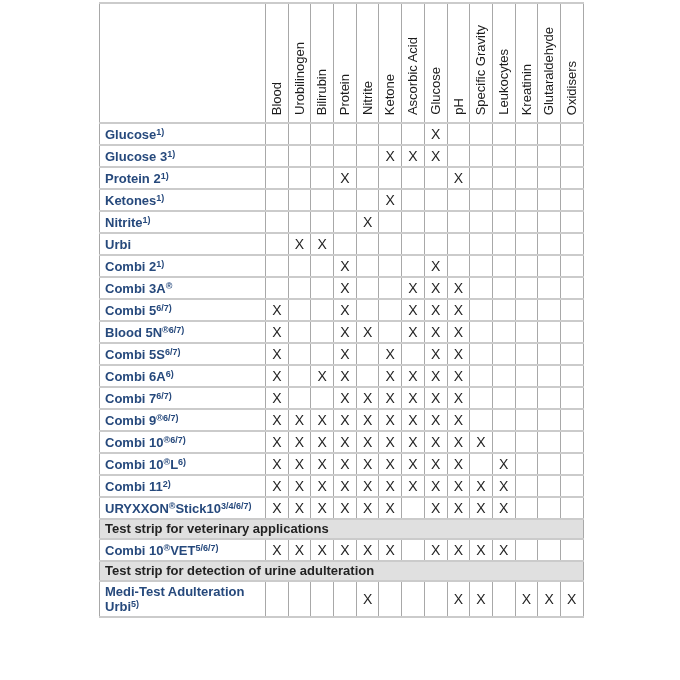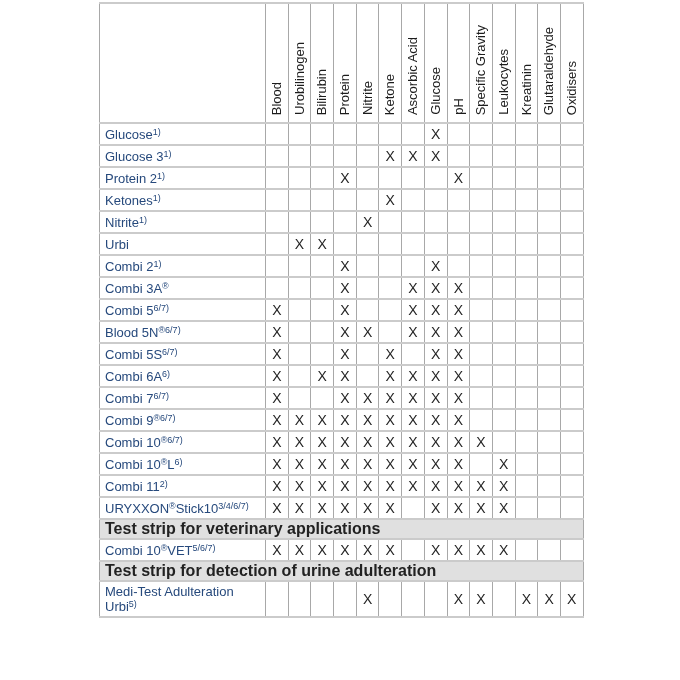--- a/index.html
+++ b/index.html
@@ -49,21 +49,21 @@
     font-size: 13px;
     line-height: 1.05;
     color: var(--header-text, #1c1c1c);
     white-space: nowrap;
     padding: 3px 0 2px 0;
   }
   tr.product {
     height: 22px;
   }
   td.label-cell {
-    font-weight: normal;
+    font-weight: bold;
     font-size: 13px;
     line-height: 15px;
     color: var(--label-color, #26497c);
     padding: 2px 4px 2px 5px;
     vertical-align: middle;
     white-space: normal;
   }
   td.label-cell .sup {
     font-size: 9px;
     line-height: 0;
@@ -75,21 +75,21 @@
     vertical-align: middle;
     font-size: 14px;
     color: var(--mark-color, #262626);
   }
   tr.section {
     height: 18px;
   }
   tr.section td {
     background: var(--section-bg, #e0e0e0);
     font-weight: bold;
-    font-size: 16px;
+    font-size: 13px;
     line-height: 14px;
     color: var(--section-text, #222222);
     padding: 2px 4px 2px 5px;
   }
 </style>
 </head>
 <body>
 
 <div class="table-wrap">
   <table>

